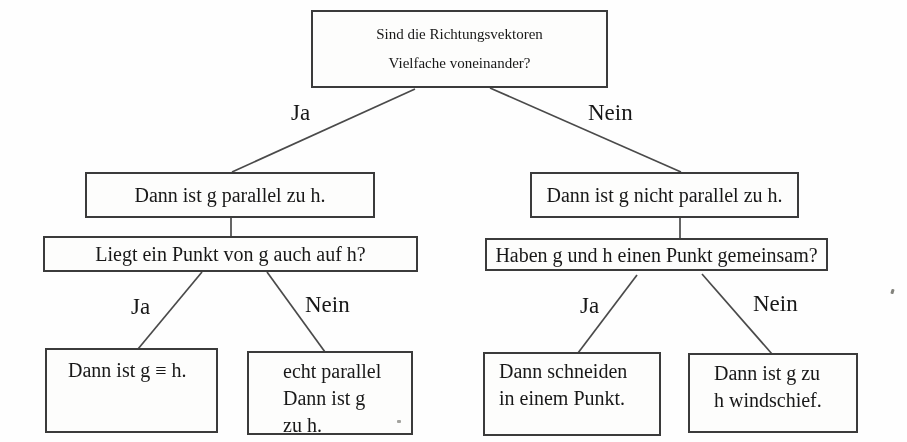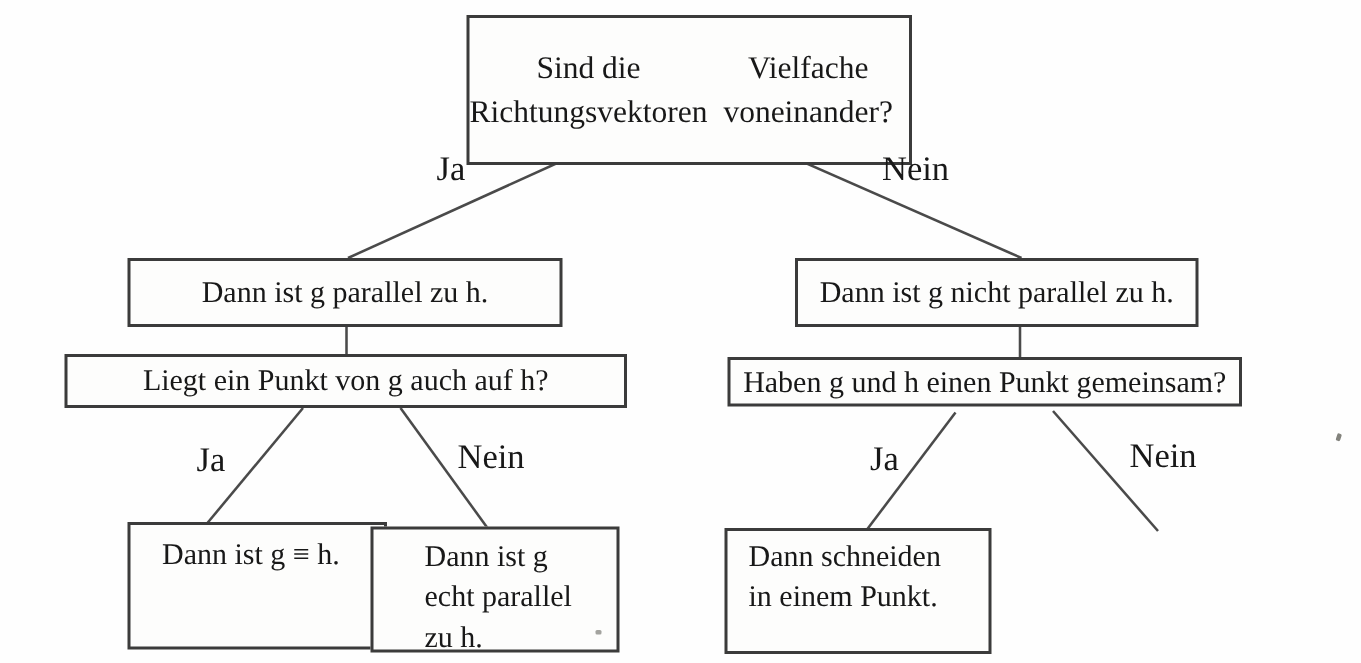--- a/index.html
+++ b/index.html
@@ -33,34 +33,35 @@
     font-size: 20px;
     line-height: 26px;
   }
   .node.center {
     display: flex;
     align-items: center;
     justify-content: center;
     text-align: center;
   }
   .node.root {
-    left: 311px; top: 10px; width: 297px; height: 100px;
-    font-size: 21px;
+    left: 311px; top: 10px; width: 297px; height: 78px;
+    flex-direction: column;
+    font-size: 15px;
     line-height: 29px;
   }
   .node.left-result  { left: 85px;  top: 172px; width: 290px; height: 46px; text-align: center; }
   .node.left-question{ left: 43px;  top: 236px; width: 375px; height: 36px; }
   .node.right-result { left: 530px; top: 172px; width: 269px; height: 46px; }
   .node.right-question{ left: 485px; top: 238px; width: 343px; height: 33px; }
 
   .node.leaf {
     text-align: left;
     line-height: 27px;
   }
-  .node.leaf-a { left: 45px;  top: 348px; width: 173px; height: 85px; padding: 7px 6px 0 21px; margin-left: 40px; }
+  .node.leaf-a { left: 45px;  top: 348px; width: 173px; height: 85px; padding: 7px 6px 0 21px; }
   .node.leaf-b { left: 247px; top: 351px; width: 166px; height: 84px; padding: 5px 6px 0 34px; }
   .node.leaf-c { left: 483px; top: 352px; width: 178px; height: 84px; padding: 4px 6px 12px 14px; }
   .node.leaf-d { left: 688px; top: 353px; width: 170px; height: 80px; padding: 5px 6px 0 24px; }
 
   .edge-label {
     position: absolute;
     font-size: 23px;
     white-space: nowrap;
   }
   .lbl-root-yes { left: 291px; top: 100px; }
@@ -108,31 +109,35 @@
 
   <div class="node left-result center">Dann ist g parallel zu h.</div>
 
   <div class="node left-question center">Liegt ein Punkt von g auch auf h?</div>
 
   <div class="node leaf leaf-a">
     <div>Dann ist g ≡ h.</div>
   </div>
 
   <div class="node leaf leaf-b">
+    <div>echt parallel</div>
     <div>Dann ist g</div>
-    <div>echt parallel</div>
     <div>zu h.</div>
   </div>
 
   <div class="node right-result center">Dann ist g nicht parallel zu h.</div>
 
   <div class="node right-question center">Haben g und h einen Punkt gemeinsam?</div>
 
   <div class="node leaf leaf-c">
     <div>Dann schneiden</div>
     <div>in einem Punkt.</div>
   </div>
 
+  <div class="node leaf leaf-d">
+    <div>Dann ist g zu</div>
+    <div>h windschief.</div>
+  </div>
 
   <div class="speck speck-1"></div>
   <div class="speck speck-2"></div>
 
 </div>
 
 </body></html>

